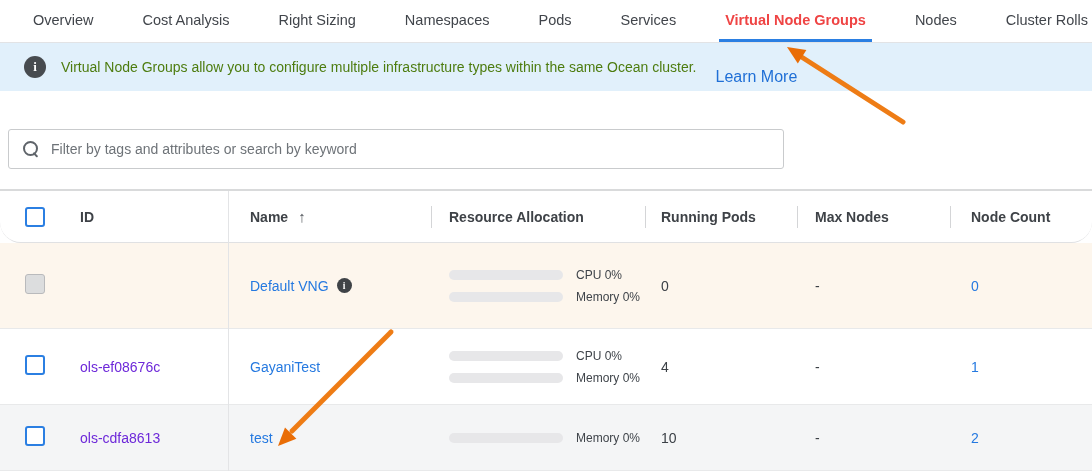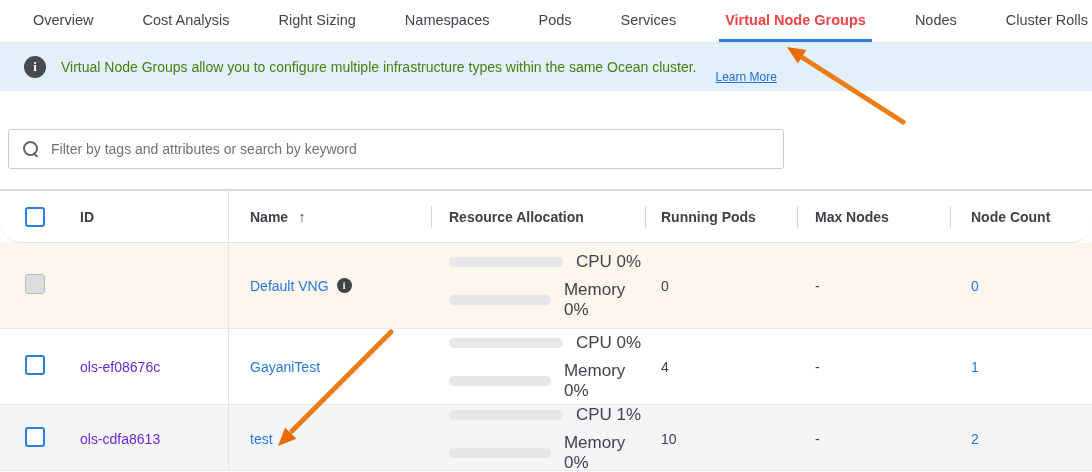--- a/index.html
+++ b/index.html
@@ -13,21 +13,21 @@
   .tab { display:flex; align-items:center; font-size:14.5px; color:#41454b; cursor:pointer;
          padding:0 6px; border-bottom:3px solid transparent; white-space:nowrap; }
   .tab.active { color:#ef4444; border-bottom-color:#2b7fe2; font-weight:600; }
 
   
   .banner { height:48px; background:#e1f0fb; display:flex; align-items:center; padding-left:24px; gap:15px; }
   .info-circle { width:22px; height:22px; border-radius:50%; background:#474b4f; color:#fff;
                  font-size:13px; font-weight:700; display:flex; align-items:center; justify-content:center;
                  font-family:"Liberation Serif", serif; flex:0 0 auto; }
   .banner-text { font-size:14px; color:#4d7c0f; }
-  .banner-link { font-size:12px; color:#1f6fd6; text-decoration:underline; margin-left:4px; cursor:pointer;margin-top:20px; }
+  .banner-link { font-size:16px; color:#1f6fd6; margin-left:4px; cursor:pointer;margin-top:20px; }
 
   
   .searchbox { margin:38px 0 0 8px; width:776px; height:40px; border:1px solid #c9cbcd; border-radius:3px;
                display:flex; align-items:center; padding-left:14px; gap:11px; background:#fff; }
   .mag { position:relative; width:17px; height:17px; flex:0 0 auto; }
   .mag::before { content:""; position:absolute; left:0; top:0; width:11px; height:11px;
                  border:2px solid #5f646a; border-radius:50%; }
   .mag::after { content:""; position:absolute; left:11px; top:11px; width:6px; height:2px;
                 background:#5f646a; transform:rotate(45deg); transform-origin:0 0; border-radius:1px; }
   .searchbox input { border:none; outline:none; flex:1; font-size:14px; color:#3b4046;
@@ -61,21 +61,21 @@
   .name-wrap { display:flex; align-items:center; gap:8px; }
   .name-link { font-size:14px; color:#2579e0; cursor:pointer; text-decoration:none; }
   .mini-info { width:15px; height:15px; border-radius:50%; background:#3f4347; color:#fff; font-size:9.5px;
                font-weight:700; display:flex; align-items:center; justify-content:center;
                font-family:"Liberation Serif", serif; cursor:pointer; }
 
   .res-stack { display:flex; flex-direction:column; gap:8px; }
   .res-line { display:flex; align-items:center; gap:13px; }
   .bar { width:114px; height:10px; border-radius:5px; background:#e7e7e9; overflow:hidden; }
   .bar-fill { height:100%; background:#2b7fe2; border-radius:5px; width:0; }
-  .res-label { font-size:17px; color:#3f444a; }
+  .res-label { font-size:12px; color:#3f444a; }
 
   .val-text { font-size:14px; color:#3b4046; }
   .count-link { font-size:14px; color:#2579e0; cursor:pointer; }
 
   
   .arrows { position:absolute; inset:0; width:1092px; height:472px; pointer-events:none; z-index:30; }
 </style>
 </head>
 <body>
 
@@ -167,24 +167,20 @@
     </div>
 
     <div class="tr row r3 greyrow">
       <div class="cell-cb"><span class="checkbox"></span></div>
       <div class="cell-id id-text">ols-cdfa8613</div>
       <div class="cell-name name-wrap">
         <span class="name-link">test</span>
       </div>
       <div class="cell-res res-stack">
         <div class="res-line">
-          <span class="bar"><span class="bar-fill" style="width: 3%;"></span></span>
-          <span class="res-label">CPU 1%</span>
-        </div>
-        <div class="res-line">
           <span class="bar"><span class="bar-fill" style="width: 0%;"></span></span>
           <span class="res-label">Memory 0%</span>
         </div>
       </div>
       <div class="cell-pods val-text">10</div>
       <div class="cell-max val-text">-</div>
       <div class="cell-count count-link">2</div>
     </div>
   </div>
 

